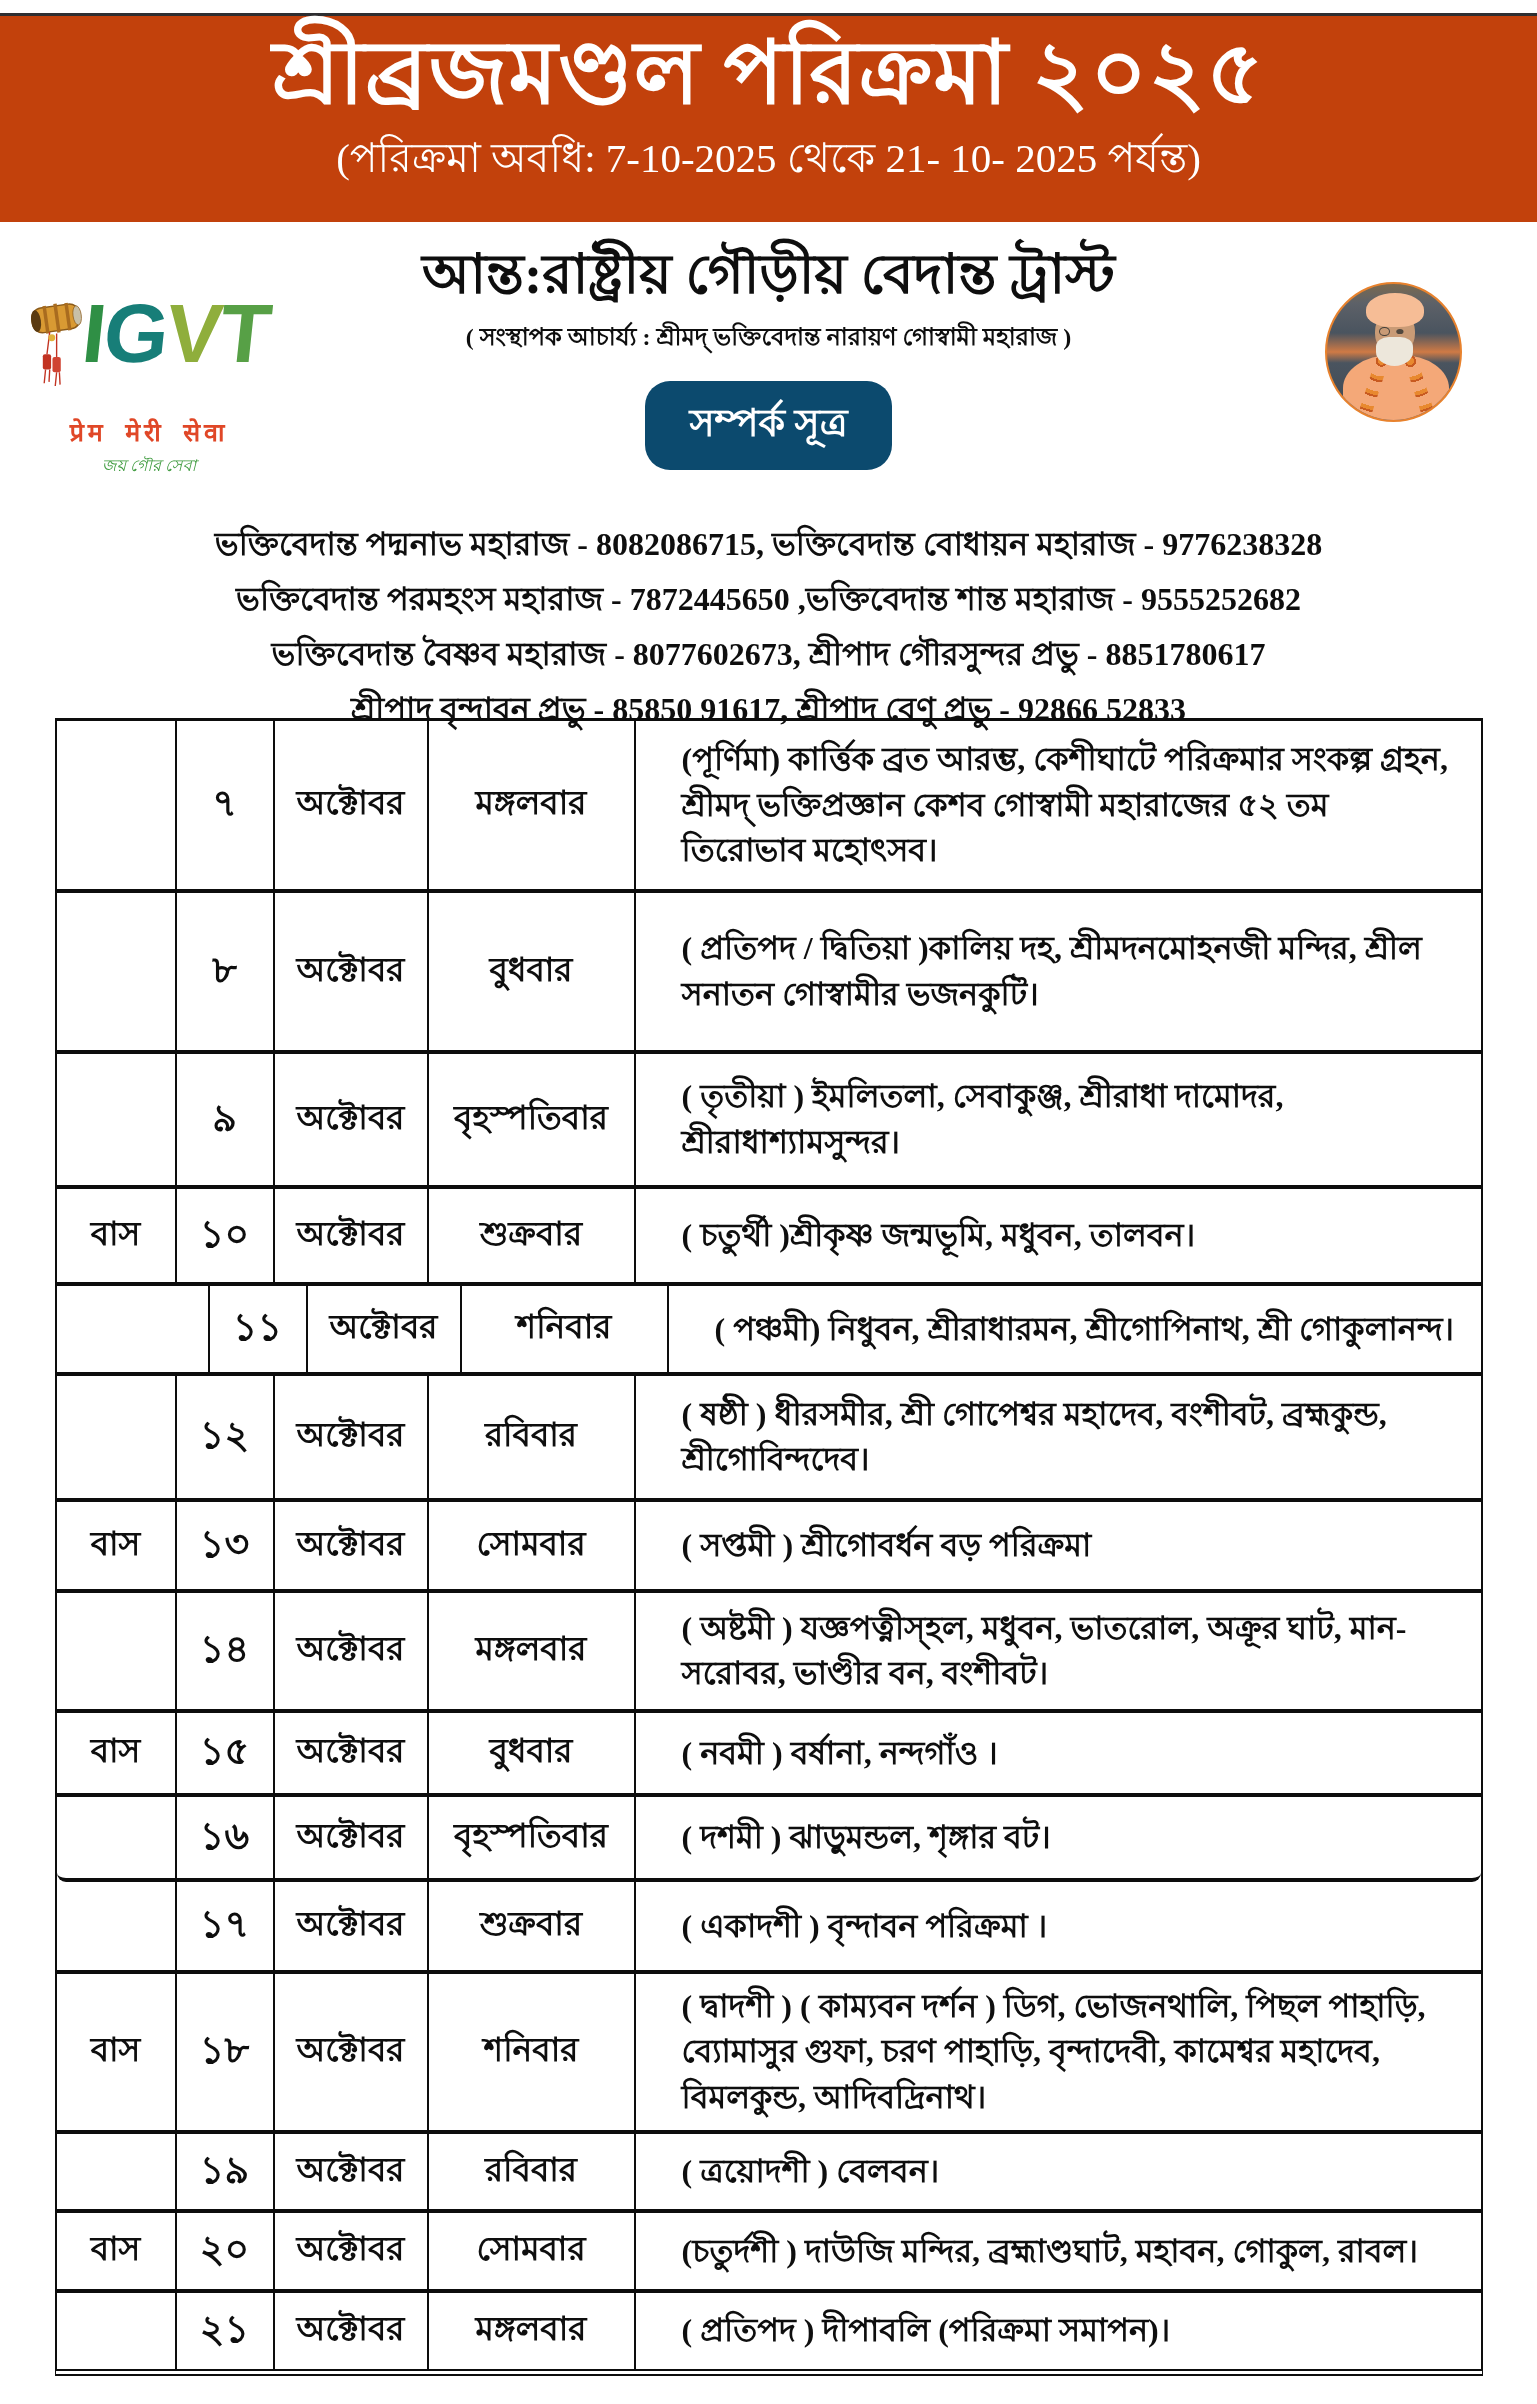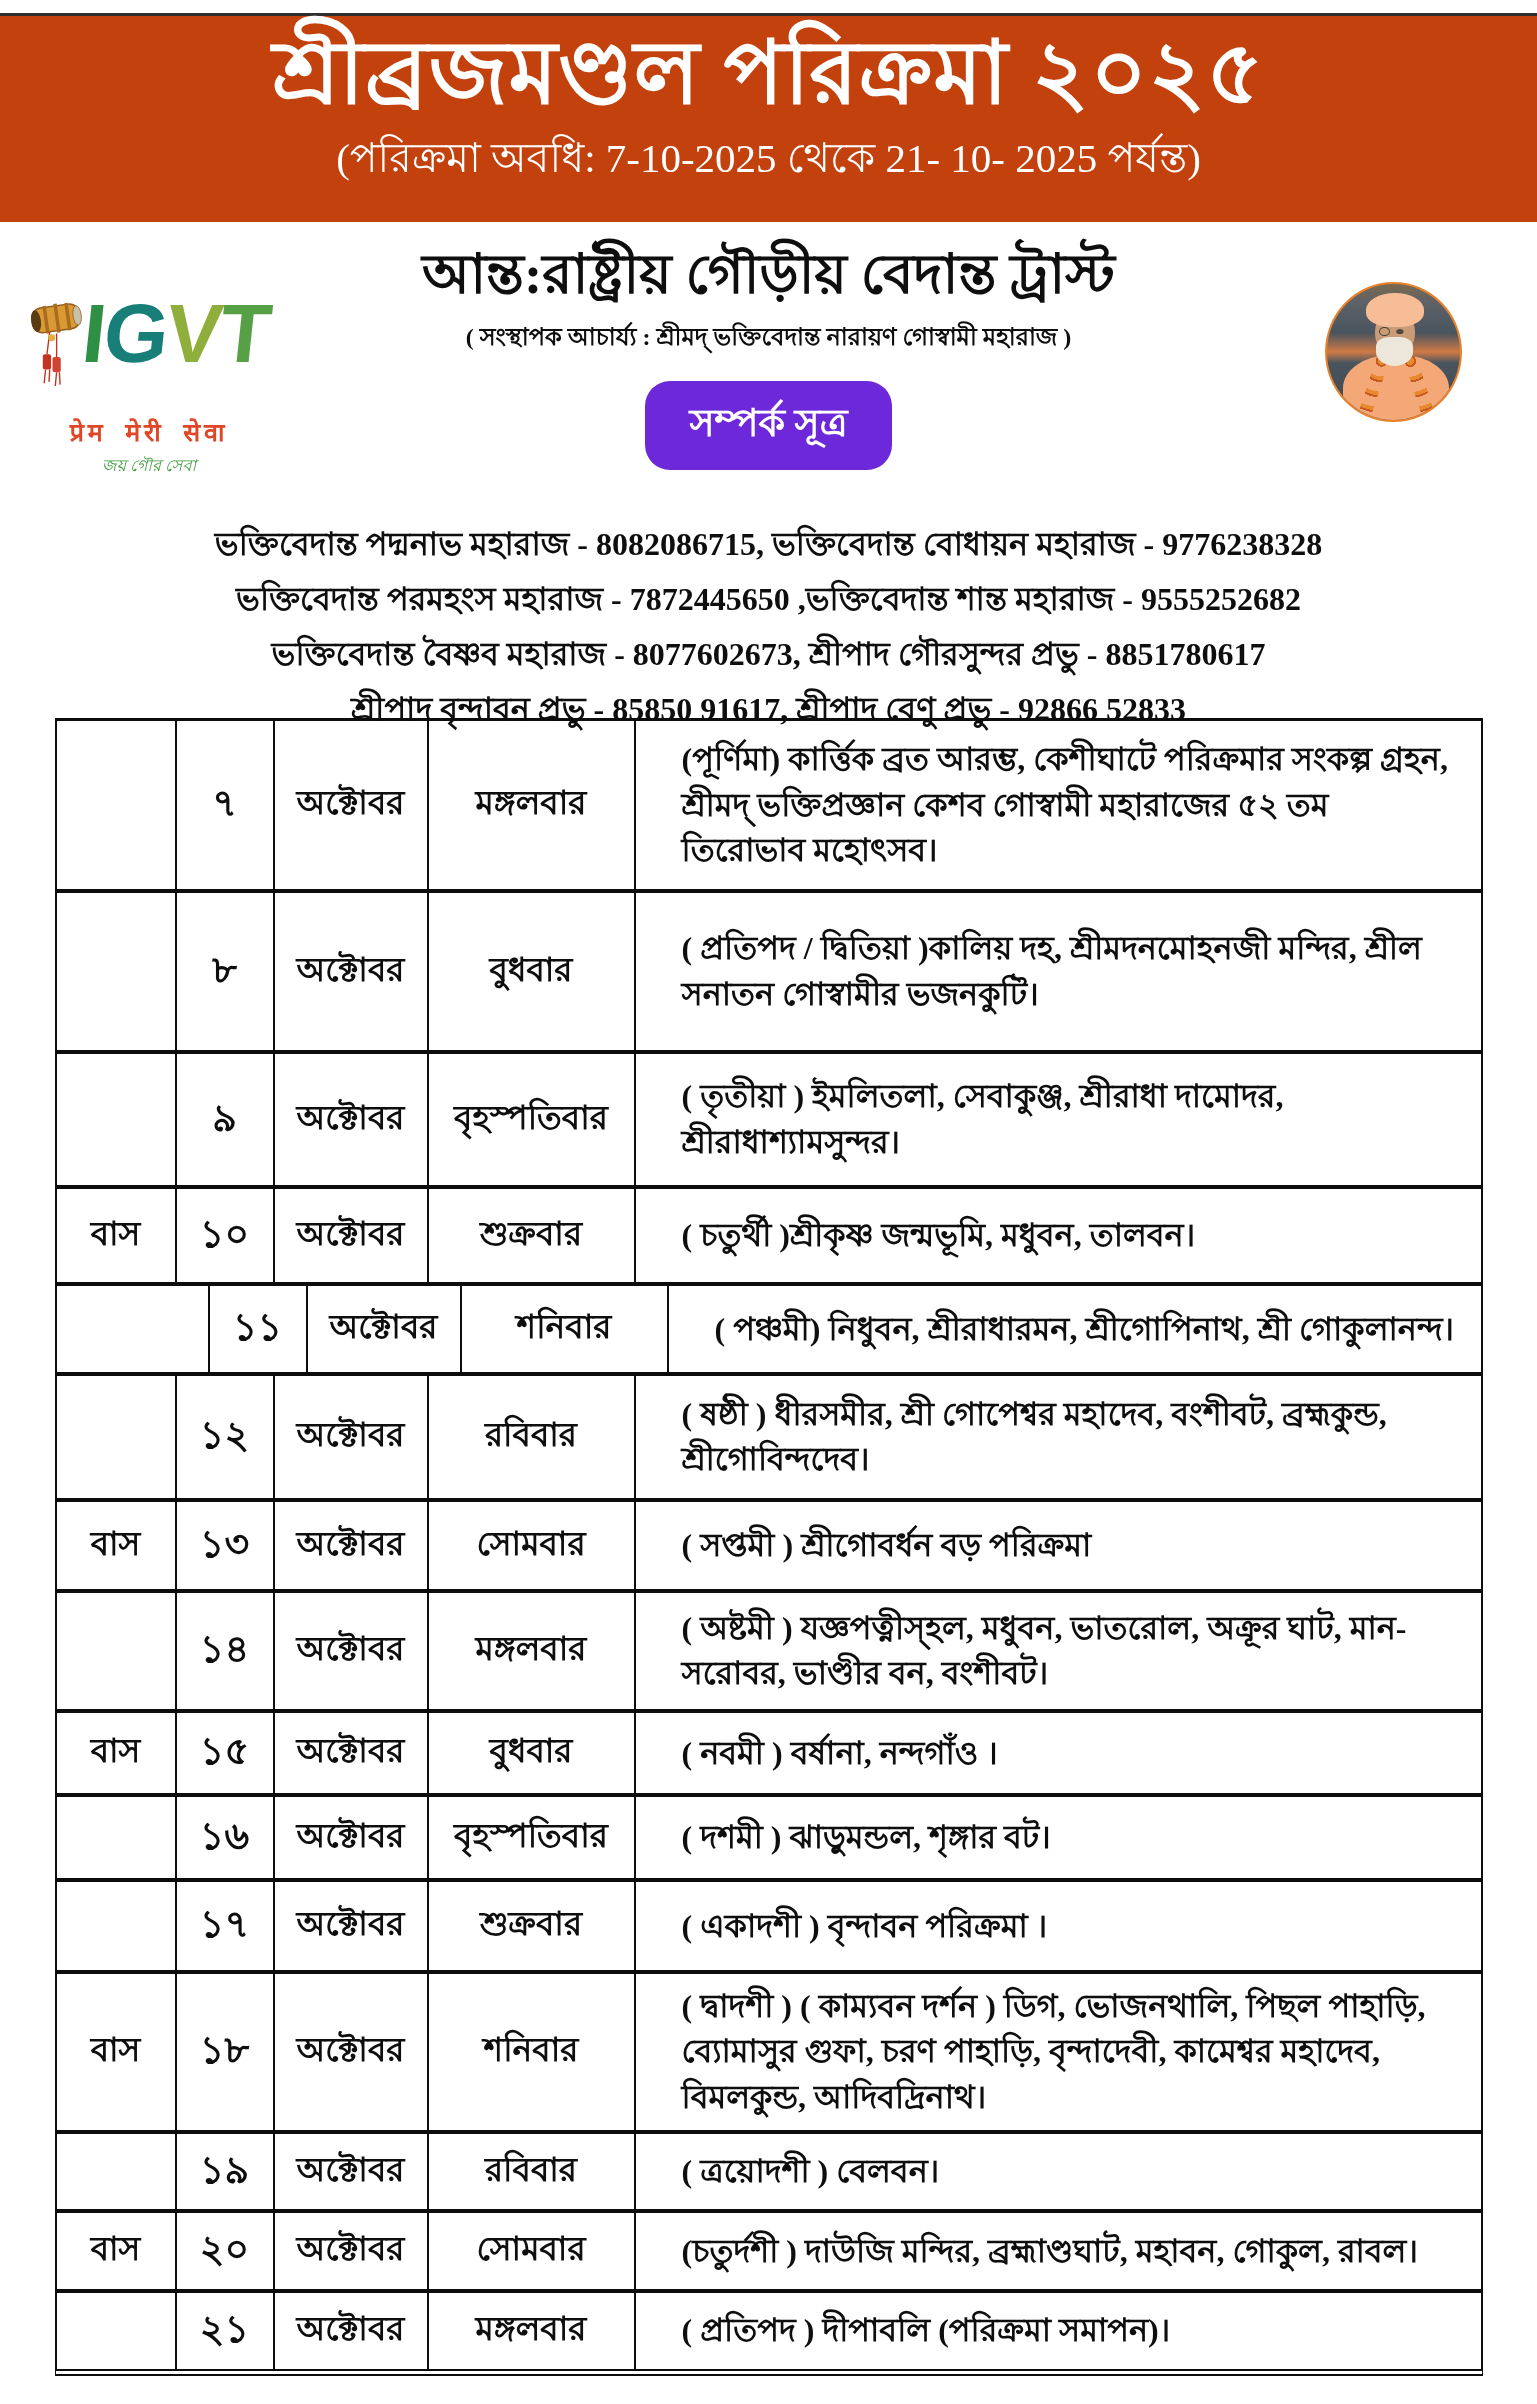--- a/index.html
+++ b/index.html
@@ -11,21 +11,21 @@
   .banner{height:209px;background:#c2410c;display:flex;flex-direction:column;
           align-items:center;justify-content:flex-start;box-shadow:inset 0 2.9px 0 #2e2e31;}
   .banner .title{color:#ffffff;font-weight:bold;font-size:88px;line-height:1.15;
                  margin-top:9.6px;letter-spacing:1px;text-align:center;}
   .banner .subtitle{color:#ffffff;font-weight:normal;font-size:41px;margin-top:1.9px;text-align:right;}
 
   
   .org{position:relative;height:262px;}
   .org-name{text-align:center;font-size:55px;font-weight:bold;margin-top:25px;line-height:1.0;}
   .org-founder{text-align:center;font-size:24px;font-weight:bold;margin-top:15.4px;}
-  .badge{display:block;width:max-content;margin:23px auto 0 auto;background:#6d28d9;color:#ffffff;
+  .badge{display:block;width:max-content;margin:23px auto 0 auto;background:#0c4a6e;color:#ffffff;
          font-size:38px;font-weight:bold;padding:12.5px 44px;border-radius:25px;}
 
   
   .logo{position:absolute;left:29px;top:17.3px;width:240px;height:207px;}
   .logo-row{display:flex;align-items:flex-start;}
   .logo-letters{font-family:"Liberation Sans","DejaVu Sans",sans-serif;font-weight:bold;
                 font-size:83px;line-height:1;transform:skewX(-6deg);margin-top:27px;letter-spacing:-1.9px;}
   .logo-letters .l1{color:#2F8F45;} .logo-letters .l2{color:#177E78;}
   .logo-letters .l3{color:#8FAE3C;} .logo-letters .l4{color:#57A046;}
   .logo-tag-red{font-family:Liberation Mono, monospace;color:#E04727;font-weight:bold;
@@ -176,21 +176,21 @@
       <div class="cell c-day">মঙ্গলবার</div>
       <div class="cell c-details">( অষ্টমী ) যজ্ঞপত্নীস্হল, মধুবন, ভাতরোল, অক্রূর ঘাট, মান-সরোবর, ভাণ্ডীর বন, বংশীবট।</div>
     </div>
     <div class="trow" style="min-height: 80px;">
       <div class="cell c-bus">বাস</div>
       <div class="cell c-date">১৫</div>
       <div class="cell c-month">অক্টোবর</div>
       <div class="cell c-day">বুধবার</div>
       <div class="cell c-details">( নবমী ) বর্ষানা, নন্দগাঁও ।</div>
     </div>
-    <div class="trow" style="min-height: 81px;">
+    <div class="trow" style="min-height: 81px; border-radius: 9px;">
       <div class="cell c-bus"></div>
       <div class="cell c-date">১৬</div>
       <div class="cell c-month">অক্টোবর</div>
       <div class="cell c-day">বৃহস্পতিবার</div>
       <div class="cell c-details">( দশমী ) ঝাড়ুমন্ডল, শৃঙ্গার বট।</div>
     </div>
     <div class="trow" style="min-height: 88px;">
       <div class="cell c-bus"></div>
       <div class="cell c-date">১৭</div>
       <div class="cell c-month">অক্টোবর</div>

